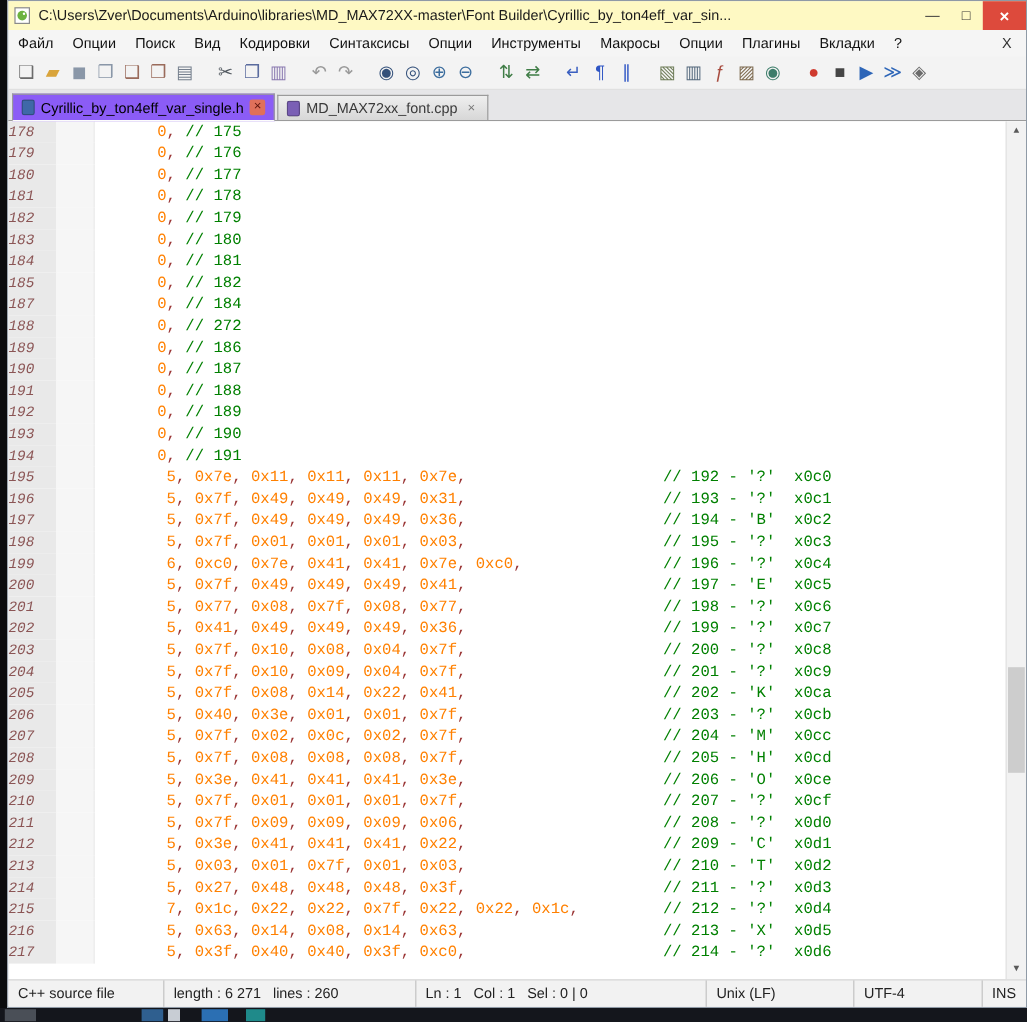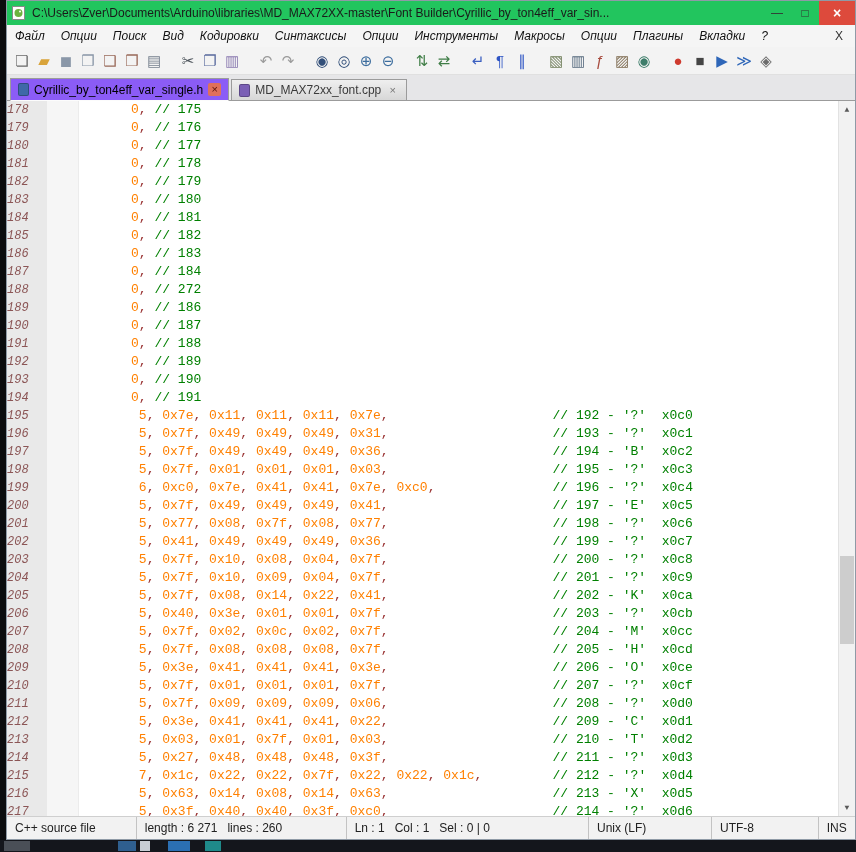--- a/index.html
+++ b/index.html
@@ -3,32 +3,32 @@
 <meta charset="utf-8">
 <style>
   * { box-sizing: border-box; margin: 0; padding: 0; }
   html, body { width: 856px; height: 852px; overflow: hidden; }
   body { position: relative; background: #0b0c0e; font-family: "Liberation Sans", sans-serif; }
 
   .window { position: absolute; left: 6px; top: 0; right: 0; bottom: 12px;
             background: #f3f3f3; border: 1px solid #8f9aa6; display: flex; flex-direction: column; }
 
   
-  .titlebar { height: 24px; background: #22c55e; display: flex; align-items: center; flex: 0 0 24px; }
+  .titlebar { height: 24px; background: #fef9c3; display: flex; align-items: center; flex: 0 0 24px; }
   .app-icon { margin: 0 5px 0 4px; flex: 0 0 auto; }
   .title-text { flex: 1; font-size: 12px; color: #1a1a1a; white-space: nowrap; overflow: hidden; }
   .win-btn { width: 28px; height: 100%; display: flex; align-items: center; justify-content: center;
              font-size: 12px; color: #333; }
   .win-btn.close { width: 36px; background: #dd4a3c; color: #fff; font-size: 14px; font-weight: bold; }
 
   
   .menubar { height: 22px; flex: 0 0 22px; background: #f5f5f5; display: flex; align-items: center;
              font-size: 12px; color: #111; }
   .menu-items { display: flex; align-items: center; height: 100%; }
-  .menu-item { padding: 3px 8px; font-style: italic; }
+  .menu-item { padding: 3px 8px; }
   .menu-close { margin-left: auto; padding: 0 12px; color: #333; font-size: 12px; }
 
   
   .toolbar { height: 28px; flex: 0 0 28px; background: #f3f3f3; display: flex; align-items: center;
              padding-left: 4px; border-bottom: 1px solid #e0e0e0; }
   .tb { width: 22px; height: 22px; display: flex; align-items: center; justify-content: center;
         font-size: 15px; line-height: 22px; }
   .tb.gap { margin-left: 12px; }
 
   
@@ -230,21 +230,20 @@
   <div class="editor">
     <div class="lines">
         <div class="row"><span class="ln">178</span><span class="marg"></span><span class="code"><span class="tk-num">0</span><span class="tk-op">,</span> <span class="tk-cmt">// 175</span></span></div>
         <div class="row"><span class="ln">179</span><span class="marg"></span><span class="code"><span class="tk-num">0</span><span class="tk-op">,</span> <span class="tk-cmt">// 176</span></span></div>
         <div class="row"><span class="ln">180</span><span class="marg"></span><span class="code"><span class="tk-num">0</span><span class="tk-op">,</span> <span class="tk-cmt">// 177</span></span></div>
         <div class="row"><span class="ln">181</span><span class="marg"></span><span class="code"><span class="tk-num">0</span><span class="tk-op">,</span> <span class="tk-cmt">// 178</span></span></div>
         <div class="row"><span class="ln">182</span><span class="marg"></span><span class="code"><span class="tk-num">0</span><span class="tk-op">,</span> <span class="tk-cmt">// 179</span></span></div>
         <div class="row"><span class="ln">183</span><span class="marg"></span><span class="code"><span class="tk-num">0</span><span class="tk-op">,</span> <span class="tk-cmt">// 180</span></span></div>
         <div class="row"><span class="ln">184</span><span class="marg"></span><span class="code"><span class="tk-num">0</span><span class="tk-op">,</span> <span class="tk-cmt">// 181</span></span></div>
         <div class="row"><span class="ln">185</span><span class="marg"></span><span class="code"><span class="tk-num">0</span><span class="tk-op">,</span> <span class="tk-cmt">// 182</span></span></div>
-        <div class="row"><span class="ln">186</span><span class="marg"></span><span class="code"><span class="tk-num">0</span><span class="tk-op">,</span> <span class="tk-cmt">// 183</span></span></div>
         <div class="row"><span class="ln">187</span><span class="marg"></span><span class="code"><span class="tk-num">0</span><span class="tk-op">,</span> <span class="tk-cmt">// 184</span></span></div>
         <div class="row"><span class="ln">188</span><span class="marg"></span><span class="code"><span class="tk-num">0</span><span class="tk-op">,</span> <span class="tk-cmt">// 272</span></span></div>
         <div class="row"><span class="ln">189</span><span class="marg"></span><span class="code"><span class="tk-num">0</span><span class="tk-op">,</span> <span class="tk-cmt">// 186</span></span></div>
         <div class="row"><span class="ln">190</span><span class="marg"></span><span class="code"><span class="tk-num">0</span><span class="tk-op">,</span> <span class="tk-cmt">// 187</span></span></div>
         <div class="row"><span class="ln">191</span><span class="marg"></span><span class="code"><span class="tk-num">0</span><span class="tk-op">,</span> <span class="tk-cmt">// 188</span></span></div>
         <div class="row"><span class="ln">192</span><span class="marg"></span><span class="code"><span class="tk-num">0</span><span class="tk-op">,</span> <span class="tk-cmt">// 189</span></span></div>
         <div class="row"><span class="ln">193</span><span class="marg"></span><span class="code"><span class="tk-num">0</span><span class="tk-op">,</span> <span class="tk-cmt">// 190</span></span></div>
         <div class="row"><span class="ln">194</span><span class="marg"></span><span class="code"><span class="tk-num">0</span><span class="tk-op">,</span> <span class="tk-cmt">// 191</span></span></div>
         <div class="row"><span class="ln">195</span><span class="marg"></span><span class="code"> <span class="tk-num">5</span><span class="tk-op">,</span> <span class="tk-num">0x7e</span><span class="tk-op">,</span> <span class="tk-num">0x11</span><span class="tk-op">,</span> <span class="tk-num">0x11</span><span class="tk-op">,</span> <span class="tk-num">0x11</span><span class="tk-op">,</span> <span class="tk-num">0x7e</span><span class="tk-op">,</span>                     <span class="tk-cmt">// 192 - '?'  x0c0</span></span></div>
         <div class="row"><span class="ln">196</span><span class="marg"></span><span class="code"> <span class="tk-num">5</span><span class="tk-op">,</span> <span class="tk-num">0x7f</span><span class="tk-op">,</span> <span class="tk-num">0x49</span><span class="tk-op">,</span> <span class="tk-num">0x49</span><span class="tk-op">,</span> <span class="tk-num">0x49</span><span class="tk-op">,</span> <span class="tk-num">0x31</span><span class="tk-op">,</span>                     <span class="tk-cmt">// 193 - '?'  x0c1</span></span></div>
@@ -275,21 +274,21 @@
       <div class="sthumb"></div>
       <div class="sarrow down">▼</div>
     </div>
   </div>
 
   <div class="statusbar">
     <div class="sb sb-type">C++ source file</div>
     <div class="sb sb-len">length : 6 271   lines : 260</div>
     <div class="sb sb-pos">Ln : 1   Col : 1   Sel : 0 | 0</div>
     <div class="sb sb-eol">Unix (LF)</div>
-    <div class="sb sb-enc">UTF-8</div>
+    <div class="sb sb-enc">UTF-4</div>
     <div class="sb sb-ins">INS</div>
   </div>
 
 </div>
 
 <div class="taskbar">
   <div class="tfrag" style="left:4px;width:26px;background:#4a4f57;"></div>
   <div class="tfrag" style="left:118px;width:18px;background:#2f5f8f;"></div>
   <div class="tfrag" style="left:140px;width:10px;background:#c8cdd4;"></div>
   <div class="tfrag" style="left:168px;width:22px;background:#2b6fb3;"></div>

